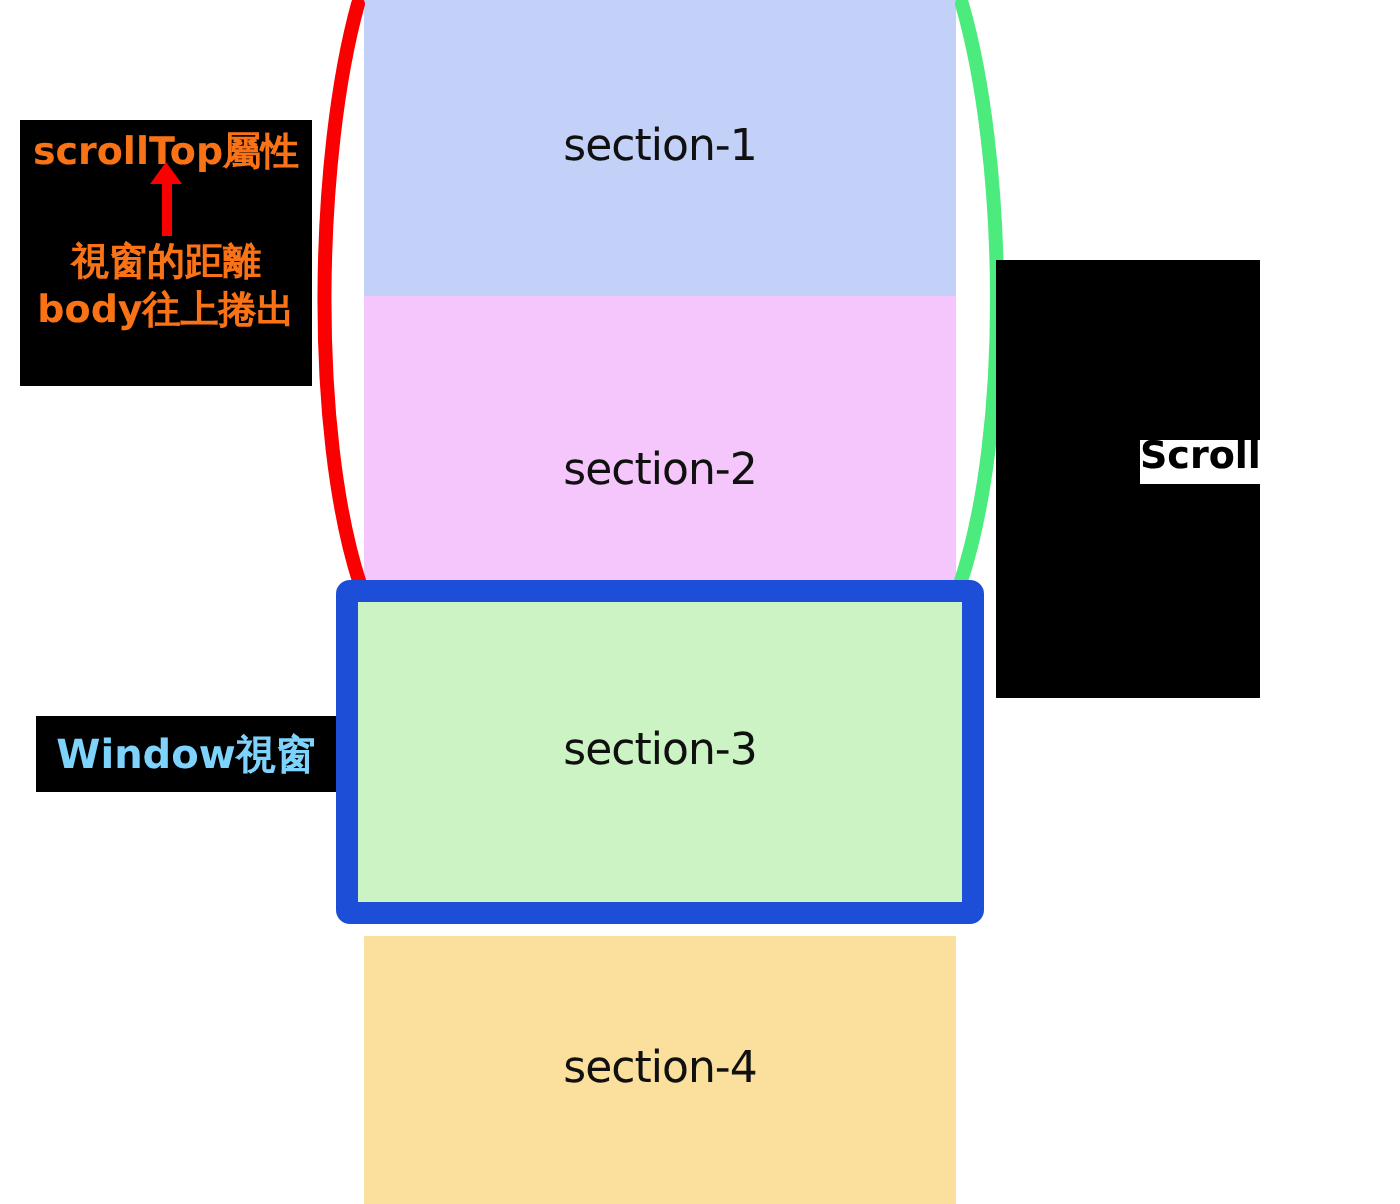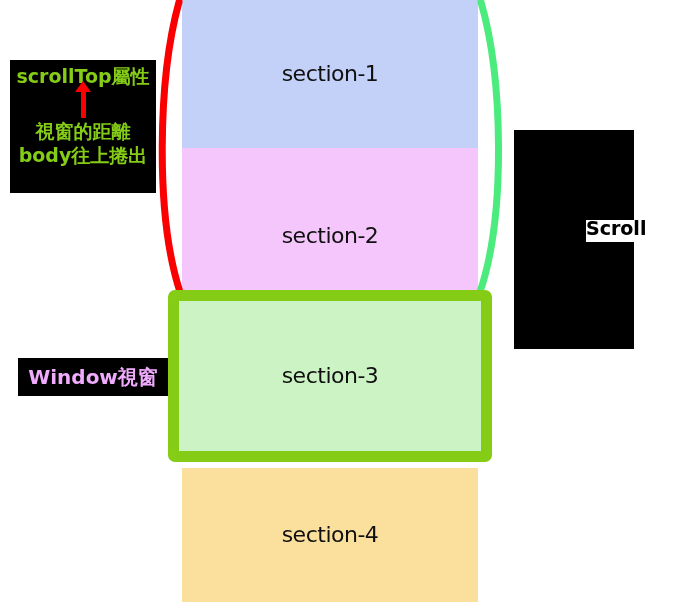--- a/index.html
+++ b/index.html
@@ -44,21 +44,21 @@
   #section-4 { top: 468px; height: 134px; }
 
   
   #window-frame {
     position: absolute;
     left: 168px;
     top: 290px;
     width: 324px;
     height: 172px;
     box-sizing: border-box;
-    border: 11px solid #84cc16;
+    border: 11px solid #1d4ed8;
     border-radius: 7px;
     background: transparent;
   }
   #section-3 {
     position: absolute;
     left: 0;
     top: 0;
     right: 0;
     bottom: 0;
     width: auto;
@@ -90,21 +90,21 @@
     top: 60px;
     width: 146px;
     height: 133px;
     display: flex;
     flex-direction: column;
     align-items: center;
     justify-content: flex-start;
     padding-top: 6px;
   }
   .callout-text-red {
-    color: #84cc16;
+    color: #f97316;
     font-family: "DejaVu Sans", "Liberation Sans", sans-serif;
     font-weight: bold;
     font-size: 19px;
     line-height: 1.12;
     text-align: center;
     white-space: nowrap;
   }
   #scrolltop-arrow {
     width: 100%;
     height: 34px;
@@ -136,34 +136,34 @@
   #window-callout {
     left: 18px;
     top: 358px;
     width: 150px;
     height: 38px;
     display: flex;
     align-items: center;
     justify-content: center;
   }
   .callout-text-blue {
-    color: #f0abfc;
+    color: #7dd3fc;
     font-family: "DejaVu Sans", "Liberation Sans", sans-serif;
     font-weight: bold;
     font-size: 20px;
     line-height: 1;
     text-align: left;
     white-space: nowrap;
   }
 
   
   #scrollheight-callout {
-    left: 514px;
+    left: 498px;
     top: 130px;
-    width: 120px;
+    width: 132px;
     height: 219px;
     overflow: visible;
   }
   #scrollheight-textwrap {
     position: absolute;
     left: 72px;
     top: 90px;
     width: 162px;
     height: 22px;
     background: #ffffff;

